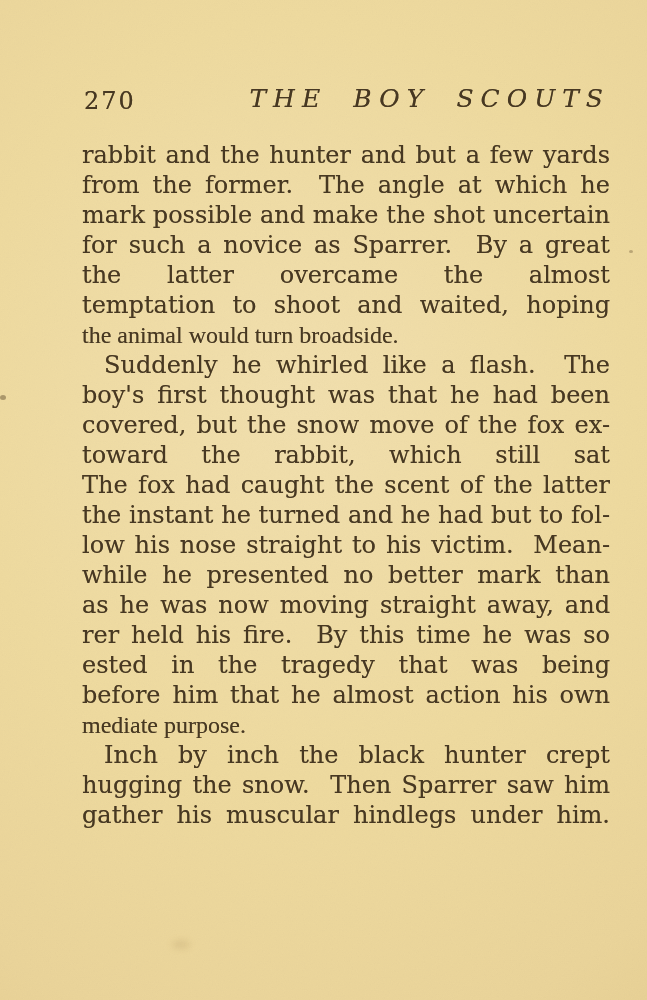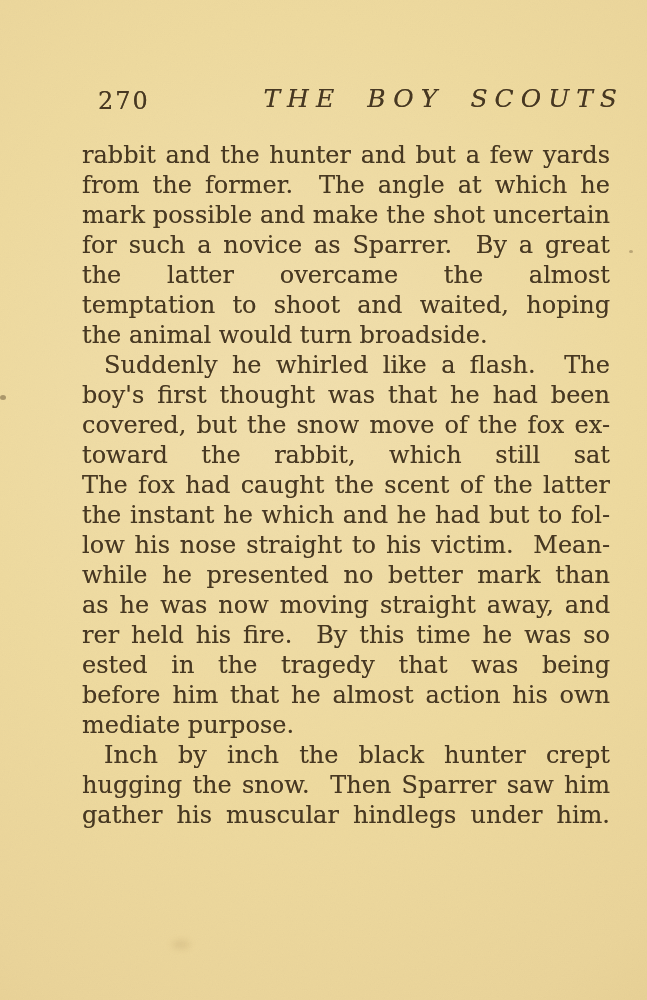--- a/index.html
+++ b/index.html
@@ -21,21 +21,21 @@
   .grain {
     position: absolute;
     inset: 0;
     pointer-events: none;
     mix-blend-mode: multiply;
     opacity: .55;
   }
   .running-head {
     position: absolute;
     top: 84px;
-    left: 96px;
+    left: 82px;
     width: 528px;
     height: 34px;
   }
   .pagenum {
     position: absolute;
     left: 2px;
     top: 3px;
     font-size: 24px;
     letter-spacing: 2px;
     text-shadow: 0 0 .5px rgba(71,56,34,.7);
@@ -61,20 +61,21 @@
   }
   .line {
     height: 30px;
     overflow: hidden;
     text-align: justify;
     text-align-last: justify;
   }
   .line.end {
     text-align: left;
     text-align-last: left;
+    font-family: Liberation Serif, serif;
   }
   .line.indent {
     text-indent: 22px;
   }
   .speck {
     position: absolute;
     border-radius: 50%;
     pointer-events: none;
   }
   .speck.s1 { left: 0px;   top: 395px; width: 6px;  height: 5px; background: rgba(92,72,42,.45); filter: blur(.5px); }
@@ -112,21 +113,21 @@
     <div class="line">mark possible and make the shot uncertain</div>
     <div class="line">for such a novice as Sparrer.&nbsp; By a great effort</div>
     <div class="line">the latter overcame the almost overwhelming</div>
     <div class="line">temptation to shoot and waited, hoping that</div>
     <div class="line end">the animal would turn broadside.</div>
     <div class="line indent">Suddenly he whirled like a flash.&nbsp; The</div>
     <div class="line">boy's first thought was that he had been dis-</div>
     <div class="line">covered, but the snow move of the fox ex-</div>
     <div class="line">toward the rabbit, which still sat motionless.</div>
     <div class="line">The fox had caught the scent of the latter at</div>
-    <div class="line">the instant he which and he had but to fol-</div>
+    <div class="line">the instant he turned and he had but to fol-</div>
     <div class="line">low his nose straight to his victim.&nbsp; Mean-</div>
     <div class="line">while he presented no better mark than before,</div>
     <div class="line">as he was now moving straight away, and Spar-</div>
     <div class="line">rer held his fire.&nbsp; By this time he was so inter-</div>
     <div class="line">ested in the tragedy that was being enacted</div>
     <div class="line">before him that he almost action his own im-</div>
     <div class="line end">mediate purpose.</div>
     <div class="line indent">Inch by inch the black hunter crept forward,</div>
     <div class="line">hugging the snow.&nbsp; Then Sparrer saw him</div>
     <div class="line">gather his muscular hindlegs under him.</div>

